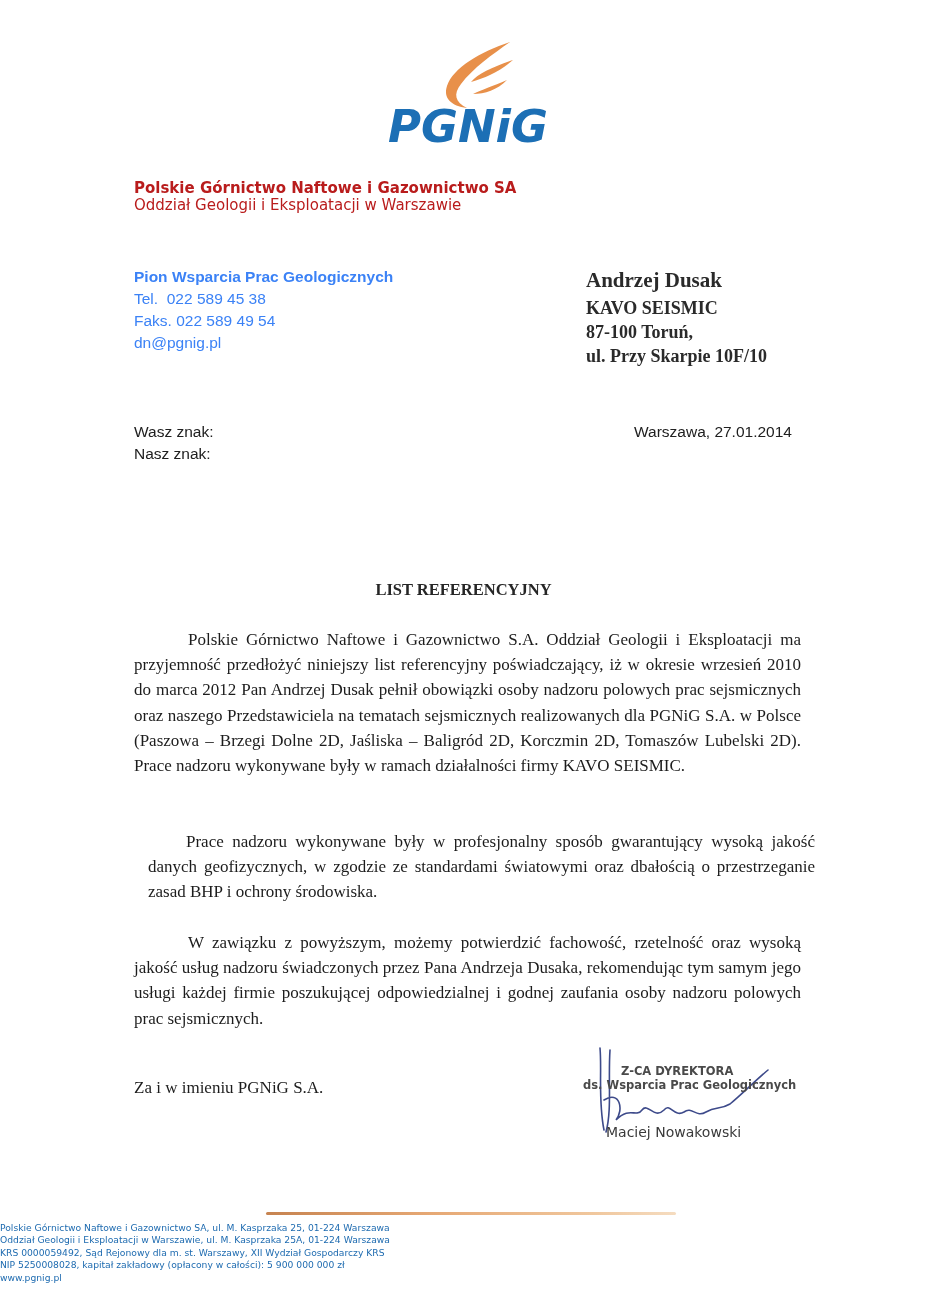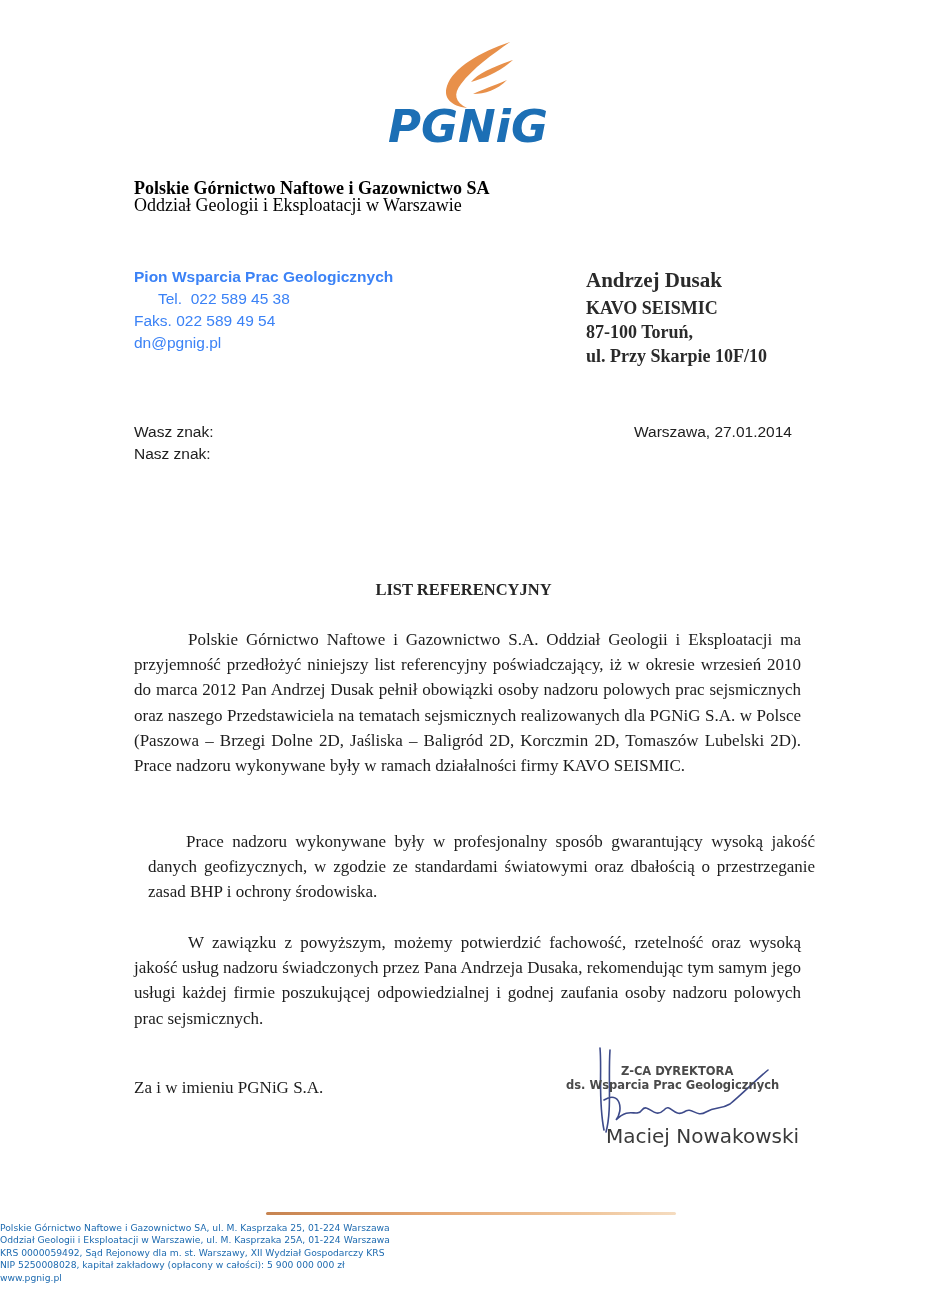--- a/index.html
+++ b/index.html
@@ -8,21 +8,21 @@
   .sans { font-family: "Liberation Sans", sans-serif; }
   .serif { font-family: "Liberation Serif", serif; }
   .dsans { font-family: "DejaVu Sans", sans-serif; }
 
   
   #logo { left: 385px; top: 38px; width: 170px; height: 118px; }
   #logo-text { left: 388px; top: 100px; font-family: "DejaVu Sans", sans-serif; font-weight: bold; font-style: italic;
     font-size: 45px; color: #1c6fb5; letter-spacing: 0px; line-height: 54px; }
 
   
-  #company { left: 134px; top: 180px; font-size: 18px; line-height: 17px; color: #000000; font-family: Liberation Serif, serif; }
+  #company { left: 134px; top: 180px; font-size: 15px; line-height: 17px; color: #b91c1c; }
   #company .l1 { font-weight: bold; }
 
   
   #sender { left: 134px; top: 266px; font-size: 15.5px; line-height: 22px; color: #3b82f6; }
   #sender .bold { font-weight: bold; }
 
   
   #recipient { left: 586px; top: 264px; color: #2a2a2a; }
   #recipient .name { font-size: 21px; font-weight: bold; line-height: 32px; margin-bottom: 0; }
   #recipient .line { font-size: 18px; font-weight: bold; line-height: 24px; }
@@ -38,22 +38,22 @@
   .para { left: 134px; width: 667px; font-size: 17px; line-height: 25.2px; text-align: justify; color: #1c1c1c; }
   .para .indent { display: inline-block; width: 54px; }
   #p1 { top: 627px; }
   #p2 { top: 829px; margin-left: 14px; }
   #p3 { top: 930px; }
 
   #closing { left: 134px; top: 1078px; font-size: 17px; color: #1c1c1c; }
 
   
   #stamp-l1 { left: 621px; top: 1064px; font-size: 11.5px; font-weight: bold; color: #4a4a4a; }
-  #stamp-l2 { left: 566px; top: 1078px; font-size: 11.5px; font-weight: bold; color: #4a4a4a; }
-  #stamp-name { left: 606px; top: 1124px; font-size: 20px; color: #3a3a3a; }
+  #stamp-l2 { left: 583px; top: 1078px; font-size: 11.5px; font-weight: bold; color: #4a4a4a; }
+  #stamp-name { left: 606px; top: 1124px; font-size: 14px; color: #3a3a3a; }
   #signature { left: 580px; top: 1040px; width: 200px; height: 95px; }
 
   
   #footer-rule { left: 266px; top: 1212px; width: 410px; height: 3px;
     background: linear-gradient(to right, #c68350, #e6a874 40%, #f0c79d 80%, #f5dcc0); border-radius: 2px; }
   #footer { left: 0; width: 927px; top: 1222px; font-size: 9.2px; line-height: 12.4px; color: #1e6bb0; }
 </style>
 </head>
 <body>
 
@@ -64,21 +64,21 @@
 </svg>
 <div id="logo-text" class="abs">PGNiG</div>
 
 <div id="company" class="abs dsans">
   <div class="l1">Polskie Górnictwo Naftowe i Gazownictwo SA</div>
   <div class="l2">Oddział Geologii i Eksploatacji w Warszawie</div>
 </div>
 
 <div id="sender" class="abs sans">
   <div class="bold">Pion Wsparcia Prac Geologicznych</div>
-  <div style="white-space:pre;margin-left:24px;">Tel.  022 589 45 38</div>
+  <div style="white-space:pre;">Tel.  022 589 45 38</div>
   <div>Faks. 022 589 49 54</div>
   <div>dn@pgnig.pl</div>
 </div>
 
 <div id="recipient" class="abs serif">
   <div class="name">Andrzej Dusak</div>
   <div class="line">KAVO SEISMIC</div>
   <div class="line">87-100 Toruń,</div>
   <div class="line">ul. Przy Skarpie 10F/10</div>
 </div>

